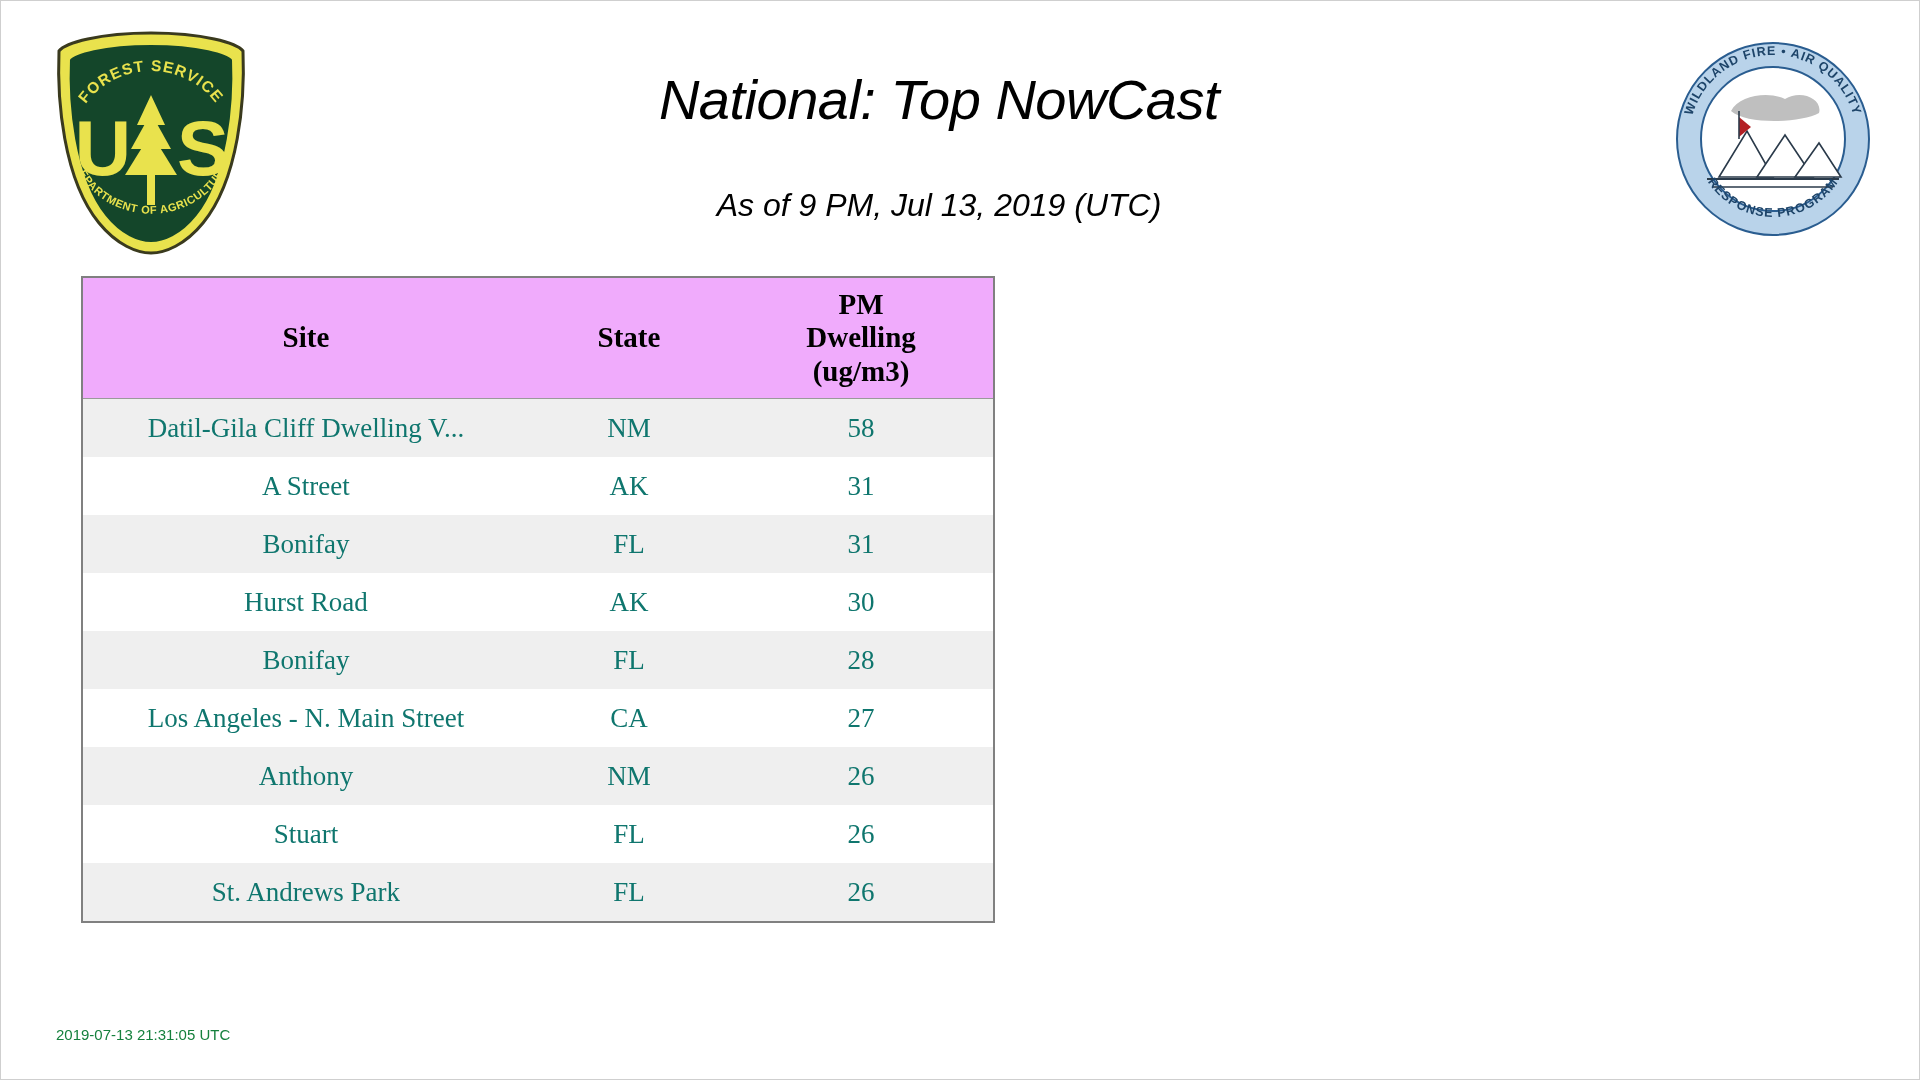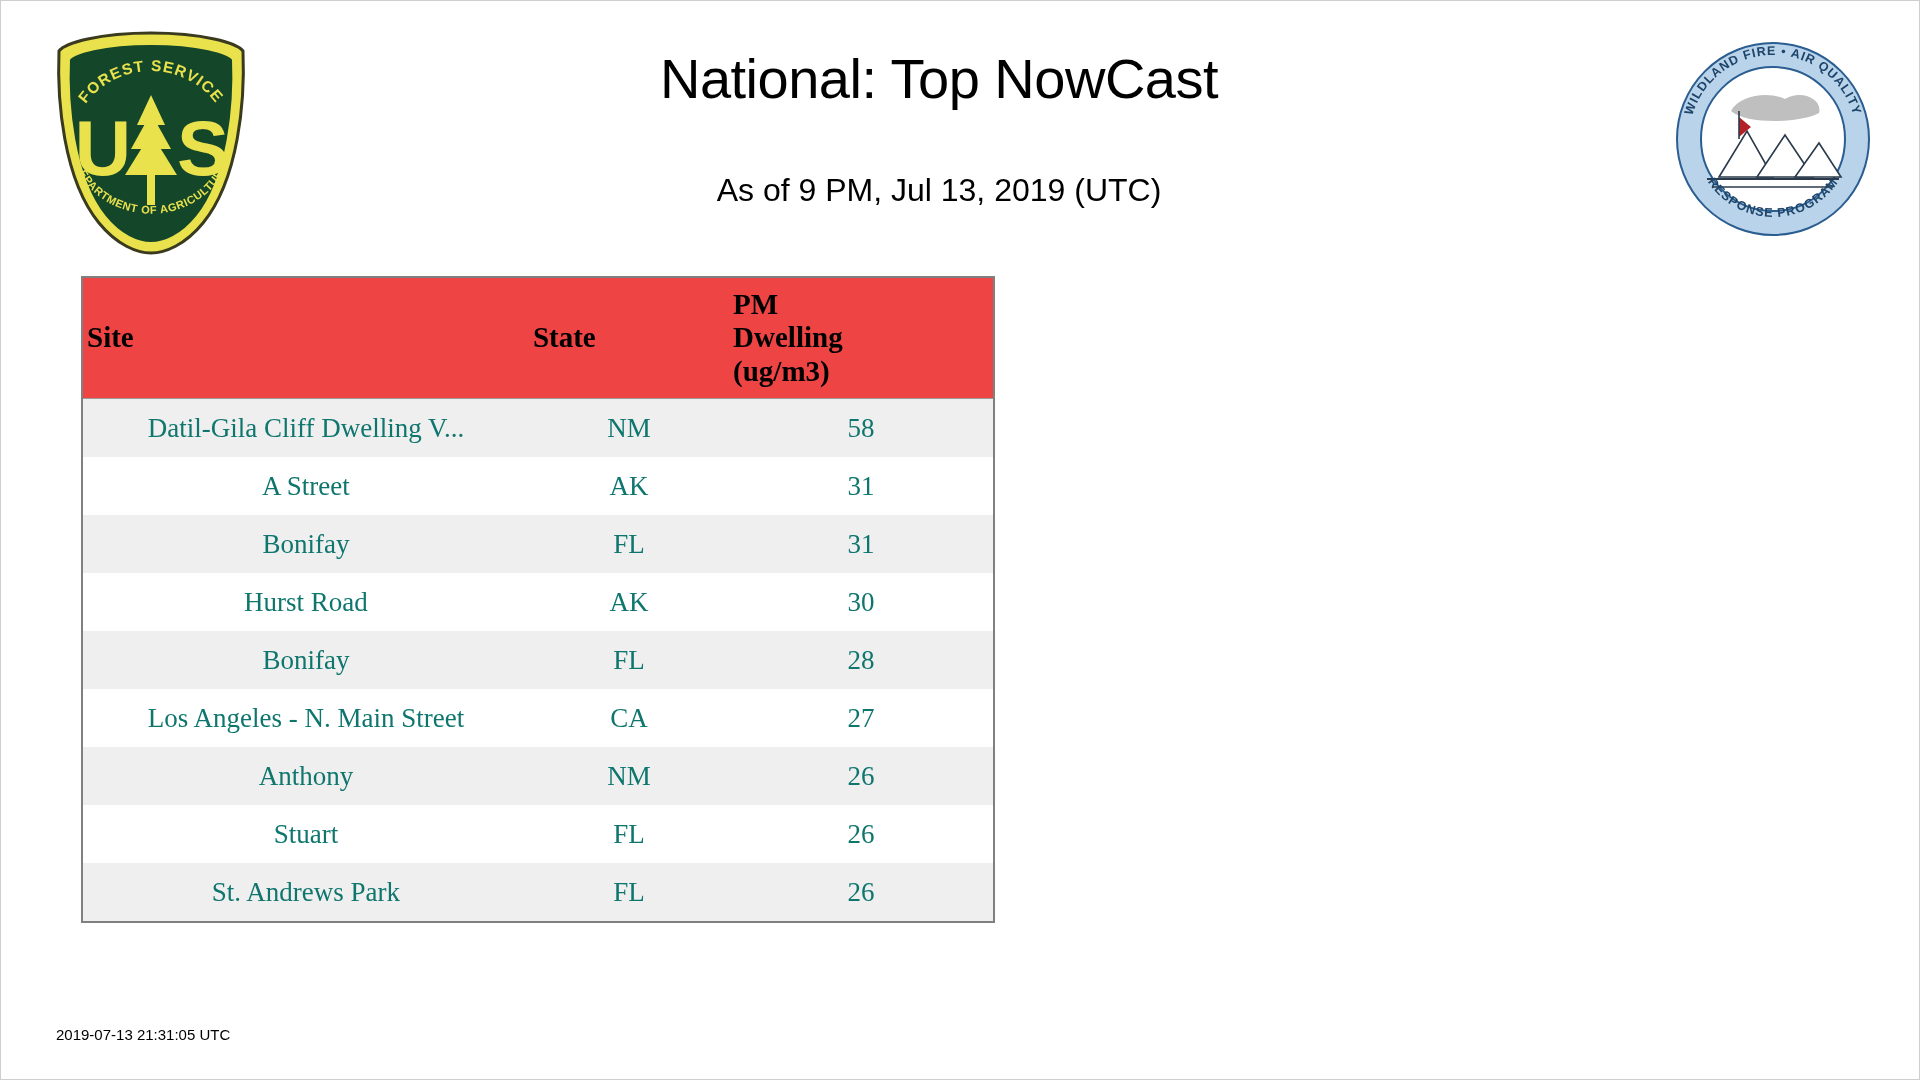--- a/index.html
+++ b/index.html
@@ -33,40 +33,41 @@
     left: 52px;
     top: 28px;
     width: 196px;
     height: 228px;
   }
 
   
   .title-block {
     position: absolute;
     left: 0;
-    top: 47px;
+    top: 68px;
     width: 1876px;
     text-align: center;
     pointer-events: none;
+    font-style: italic;
   }
   .main-title {
     font-family: "Liberation Sans", sans-serif;
     font-size: 56px;
     font-weight: 400;
     color: #000;
     letter-spacing: -0.5px;
     line-height: 1.1;
     margin: 0;
   }
   .sub-title {
     font-family: "Liberation Sans", sans-serif;
     font-size: 32px;
     font-weight: 400;
     color: #000;
-    margin: 10px;
+    margin: 4px;
     padding-top: 52px;
   }
 
   
   .wfaq-seal {
     position: absolute;
     right: 46px;
     top: 38px;
     width: 200px;
     height: 200px;
@@ -80,26 +81,26 @@
     width: 914px;
     border: 2px solid #808080;
     box-sizing: border-box;
   }
   table.data-table {
     border-collapse: collapse;
     width: 100%;
     table-layout: fixed;
   }
   table.data-table th {
-    background: #ef4444;
+    background: #f0abfc;
     font-family: "Liberation Serif", serif;
     font-weight: bold;
     font-size: 29px;
     color: #000;
-    text-align: left;
+    text-align: center;
     padding: 10px 4px;
     border: none;
     vertical-align: middle;
     line-height: 1.15;
   }
   thead tr {
     border-bottom: 1px solid #9a9a9a;
   }
   table.data-table td {
     font-family: "Liberation Serif", serif;
@@ -120,21 +121,21 @@
   .col-state { width: 22%; }
   .col-value { width: 29%; }
 
   
   .footer-stamp {
     position: absolute;
     left: 55px;
     top: 1025px;
     font-family: "Liberation Sans", sans-serif;
     font-size: 15px;
-    color: #000000;
+    color: #15803d;
   }
 </style>
 </head>
 <body>
 
 <div class="page-frame">
 
   <div class="fs-shield">
     <svg viewBox="0 0 196 228" width="196" height="228" aria-hidden="true">
       <path d="M98 4 C150 4 184 14 190 22 C192 70 186 150 150 194 C132 216 112 224 98 224

